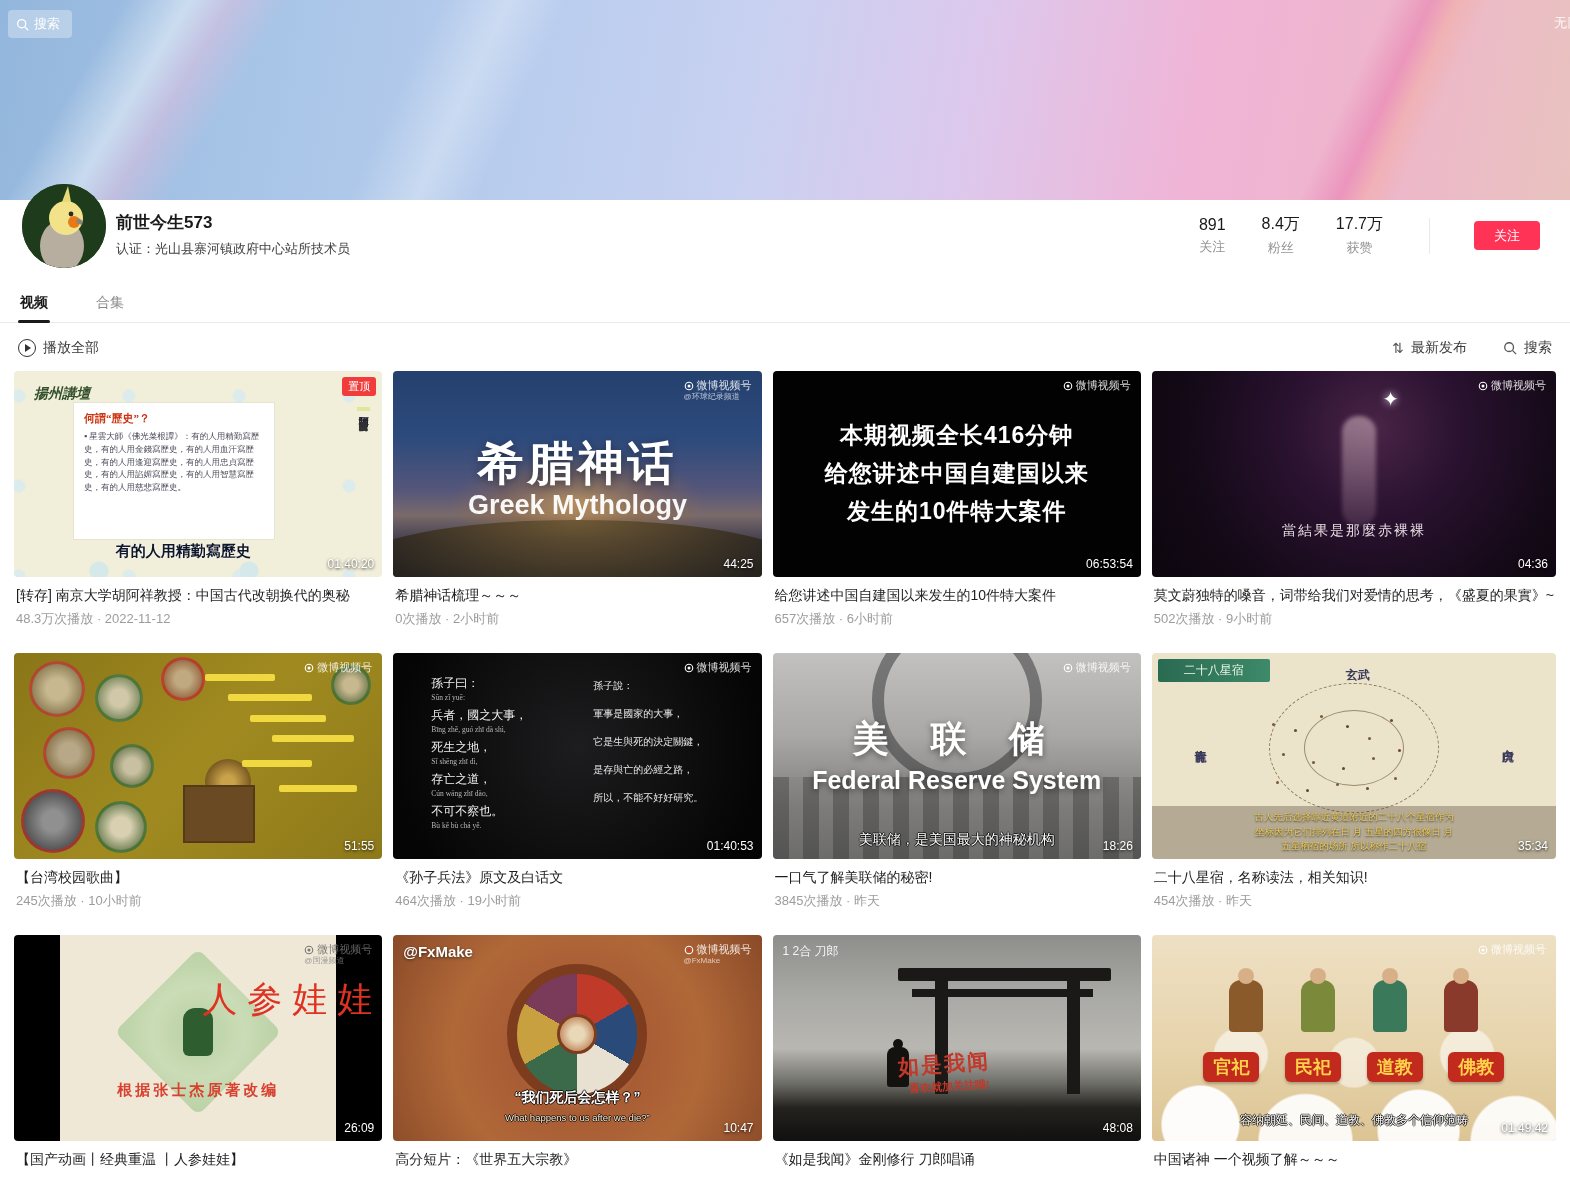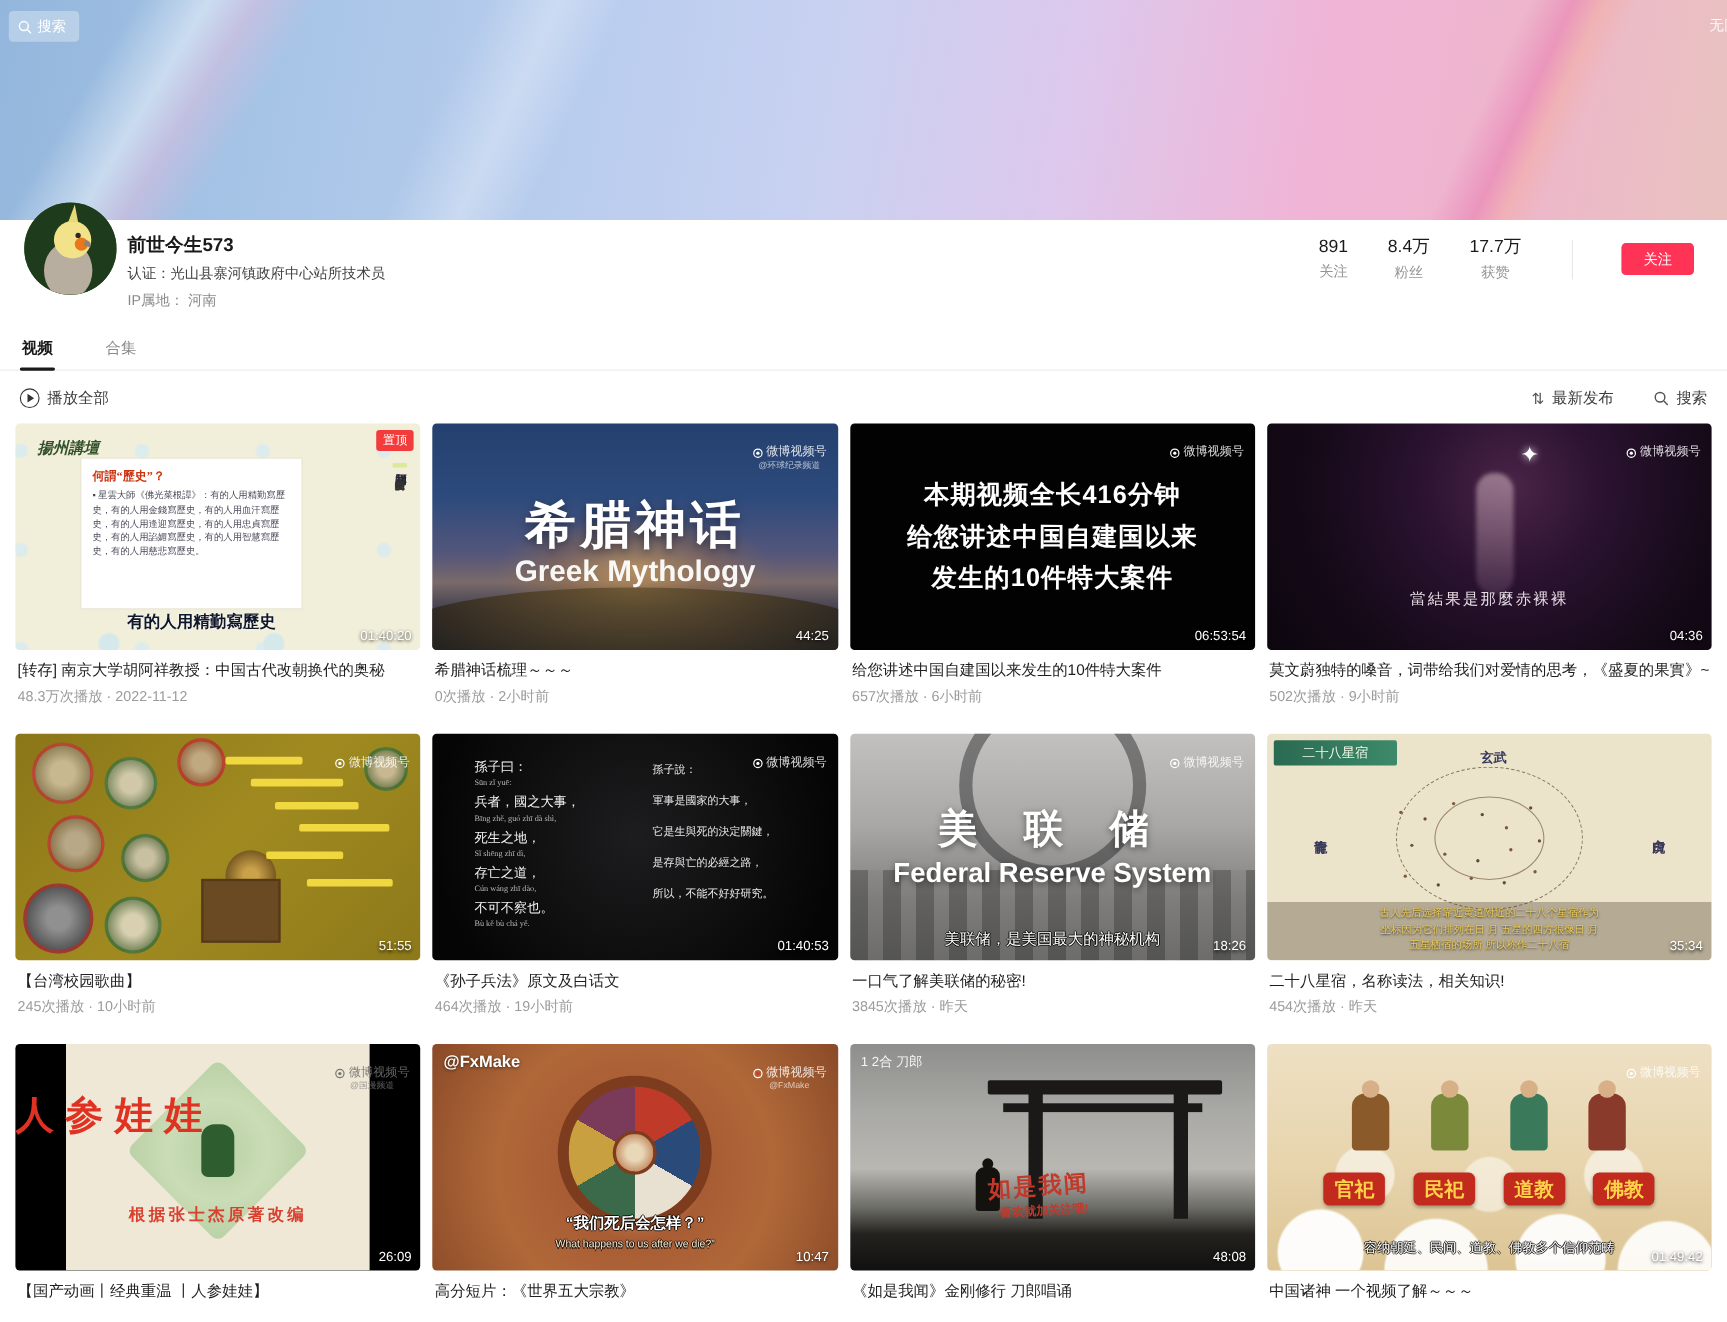--- a/index.html
+++ b/index.html
@@ -51,21 +51,21 @@
   .sort-glyph { font-size:14px; color:#555; }
 
   
   .grid { display:grid; grid-template-columns:repeat(4,1fr); gap:25px 11px; padding:0 14px; }
   .card { cursor:pointer; }
   .thumb { position:relative; height:206px; border-radius:4px; overflow:hidden; background:#000; }
   .vtitle { font-size:14px; color:#1f1f1f; margin:10px 2px 5px; white-space:nowrap; overflow:hidden; text-overflow:ellipsis; }
   .vmeta { font-size:13px; color:#9c9c9c; margin-left:2px; }
   .dur { position:absolute; right:8px; bottom:6px; color:#fff; font-size:12px; text-shadow:0 1px 3px rgba(0,0,0,.85); }
   .badge { position:absolute; top:6px; right:6px; background:#f23c3c; color:#fff; font-size:11px; padding:2px 6px; border-radius:3px; }
-  .wm { position:absolute; top:20px; right:10px; text-align:center; color:rgba(255,255,255,.85); font-size:11px; line-height:1.2; }
+  .wm { position:absolute; top:8px; right:10px; text-align:left; color:rgba(255,255,255,.85); font-size:11px; line-height:1.2; }
   .wm .wm-row { display:flex; align-items:center; gap:3px; justify-content:flex-end; }
   .wm-sub { font-size:8px; color:rgba(255,255,255,.65); }
   .wm.dark { color:rgba(110,110,110,.9); } .wm.dark .wm-sub { color:rgba(130,130,130,.75); }
   .outline-dark { text-shadow:-1px 0 rgba(0,0,0,.75),1px 0 rgba(0,0,0,.75),0 -1px rgba(0,0,0,.75),0 1px rgba(0,0,0,.75); }
 
   
   .t0 { background:#f1eeda; }
   .t0 .dots { position:absolute; inset:0;
     background-image:radial-gradient(circle,#cfe8ef 9px,transparent 10px),radial-gradient(circle,#d8ecf2 6px,transparent 7px);
     background-size:150px 120px,110px 90px; background-position:10px 20px,60px 70px; opacity:.8; }
@@ -147,21 +147,21 @@
     background:rgba(56,44,22,.30);margin-top:47px; }
   .t7-cap { font-size:9.5px; color:#ecca56; line-height:1.5; text-shadow:0 1px 2px rgba(0,0,0,.8); }
 
   
   .t8 { background:#000; }
   .t8-paper { position:absolute; left:12.5%; width:75%; top:0; bottom:0; background:#efe8d6; }
   .t8-diamond { position:absolute; left:50%; top:47%; transform:translate(-50%,-50%) rotate(45deg); width:118px; height:118px;
     background:radial-gradient(circle,#aecb9a 0%,#c4dab0 55%,#b0cc9c 100%); opacity:.85; border-radius:8px; }
   .t8-fig { position:absolute; left:50%; top:47%; transform:translate(-50%,-50%); width:30px; height:48px;
     background:#2e5e30; border-radius:12px 12px 6px 6px; }
-  .t8-title { position:absolute; left:0; right:0; top:20%; text-align:left; color:#e03222; font-weight:bold;
+  .t8-title { position:absolute; left:0; right:0; top:20%; text-align:right; color:#e03222; font-weight:normal;
     font-size:35px; letter-spacing:10px; }
   .t8-sub { position:absolute; left:0; right:0; top:71%; text-align:center; color:#d84030; font-size:15px; font-weight:bold; letter-spacing:3px; }
 
   
   .t9 { background:radial-gradient(circle at 50% 55%,#d4b080 0%,#c08050 16%,#a85c34 30%,#b06838 58%,#8a4a28 100%); }
   .t9-wheel { position:absolute; left:50%; top:48%; transform:translate(-50%,-50%); width:140px; height:140px; border-radius:50%;
     border:10px solid #7e3c1e;
     background:conic-gradient(#c03a2a 0 60deg,#2a4a7a 60deg 120deg,#e8e0d0 120deg 180deg,#3a6a4a 180deg 240deg,#c8a040 240deg 300deg,#7a3a5a 300deg 360deg); }
   .t9-hub { position:absolute; left:50%; top:48%; transform:translate(-50%,-50%); width:40px; height:40px; border-radius:50%;
     background:radial-gradient(circle,#e8d8b8 30%,#b06030 100%); border:3px solid #7e3c1e; }
@@ -226,21 +226,20 @@
       <circle cx="44" cy="34" r="17" fill="#f2e38a"></circle>
       <path d="M40 18 L46 2 L49 18 Z" fill="#e8d878"></path>
       <circle cx="52" cy="38" r="6" fill="#e87818"></circle>
       <circle cx="49" cy="30" r="2.4" fill="#2a2a20"></circle>
       <path d="M56 34 q6 2 4 7 l-6 -2 Z" fill="#8a8478"></path>
     </svg>
   </div>
   <div class="p-info">
     <div class="p-name">前世今生573</div>
     <div class="p-line">认证：光山县寨河镇政府中心站所技术员</div>
-    <div class="p-ip">IP属地：  河南</div>
   </div>
   <div class="p-right">
     <div class="stat">
       <div class="stat-v">891</div>
       <div class="stat-l">关注</div>
     </div>
     <div class="stat">
       <div class="stat-v">8.4万</div>
       <div class="stat-l">粉丝</div>
     </div>

